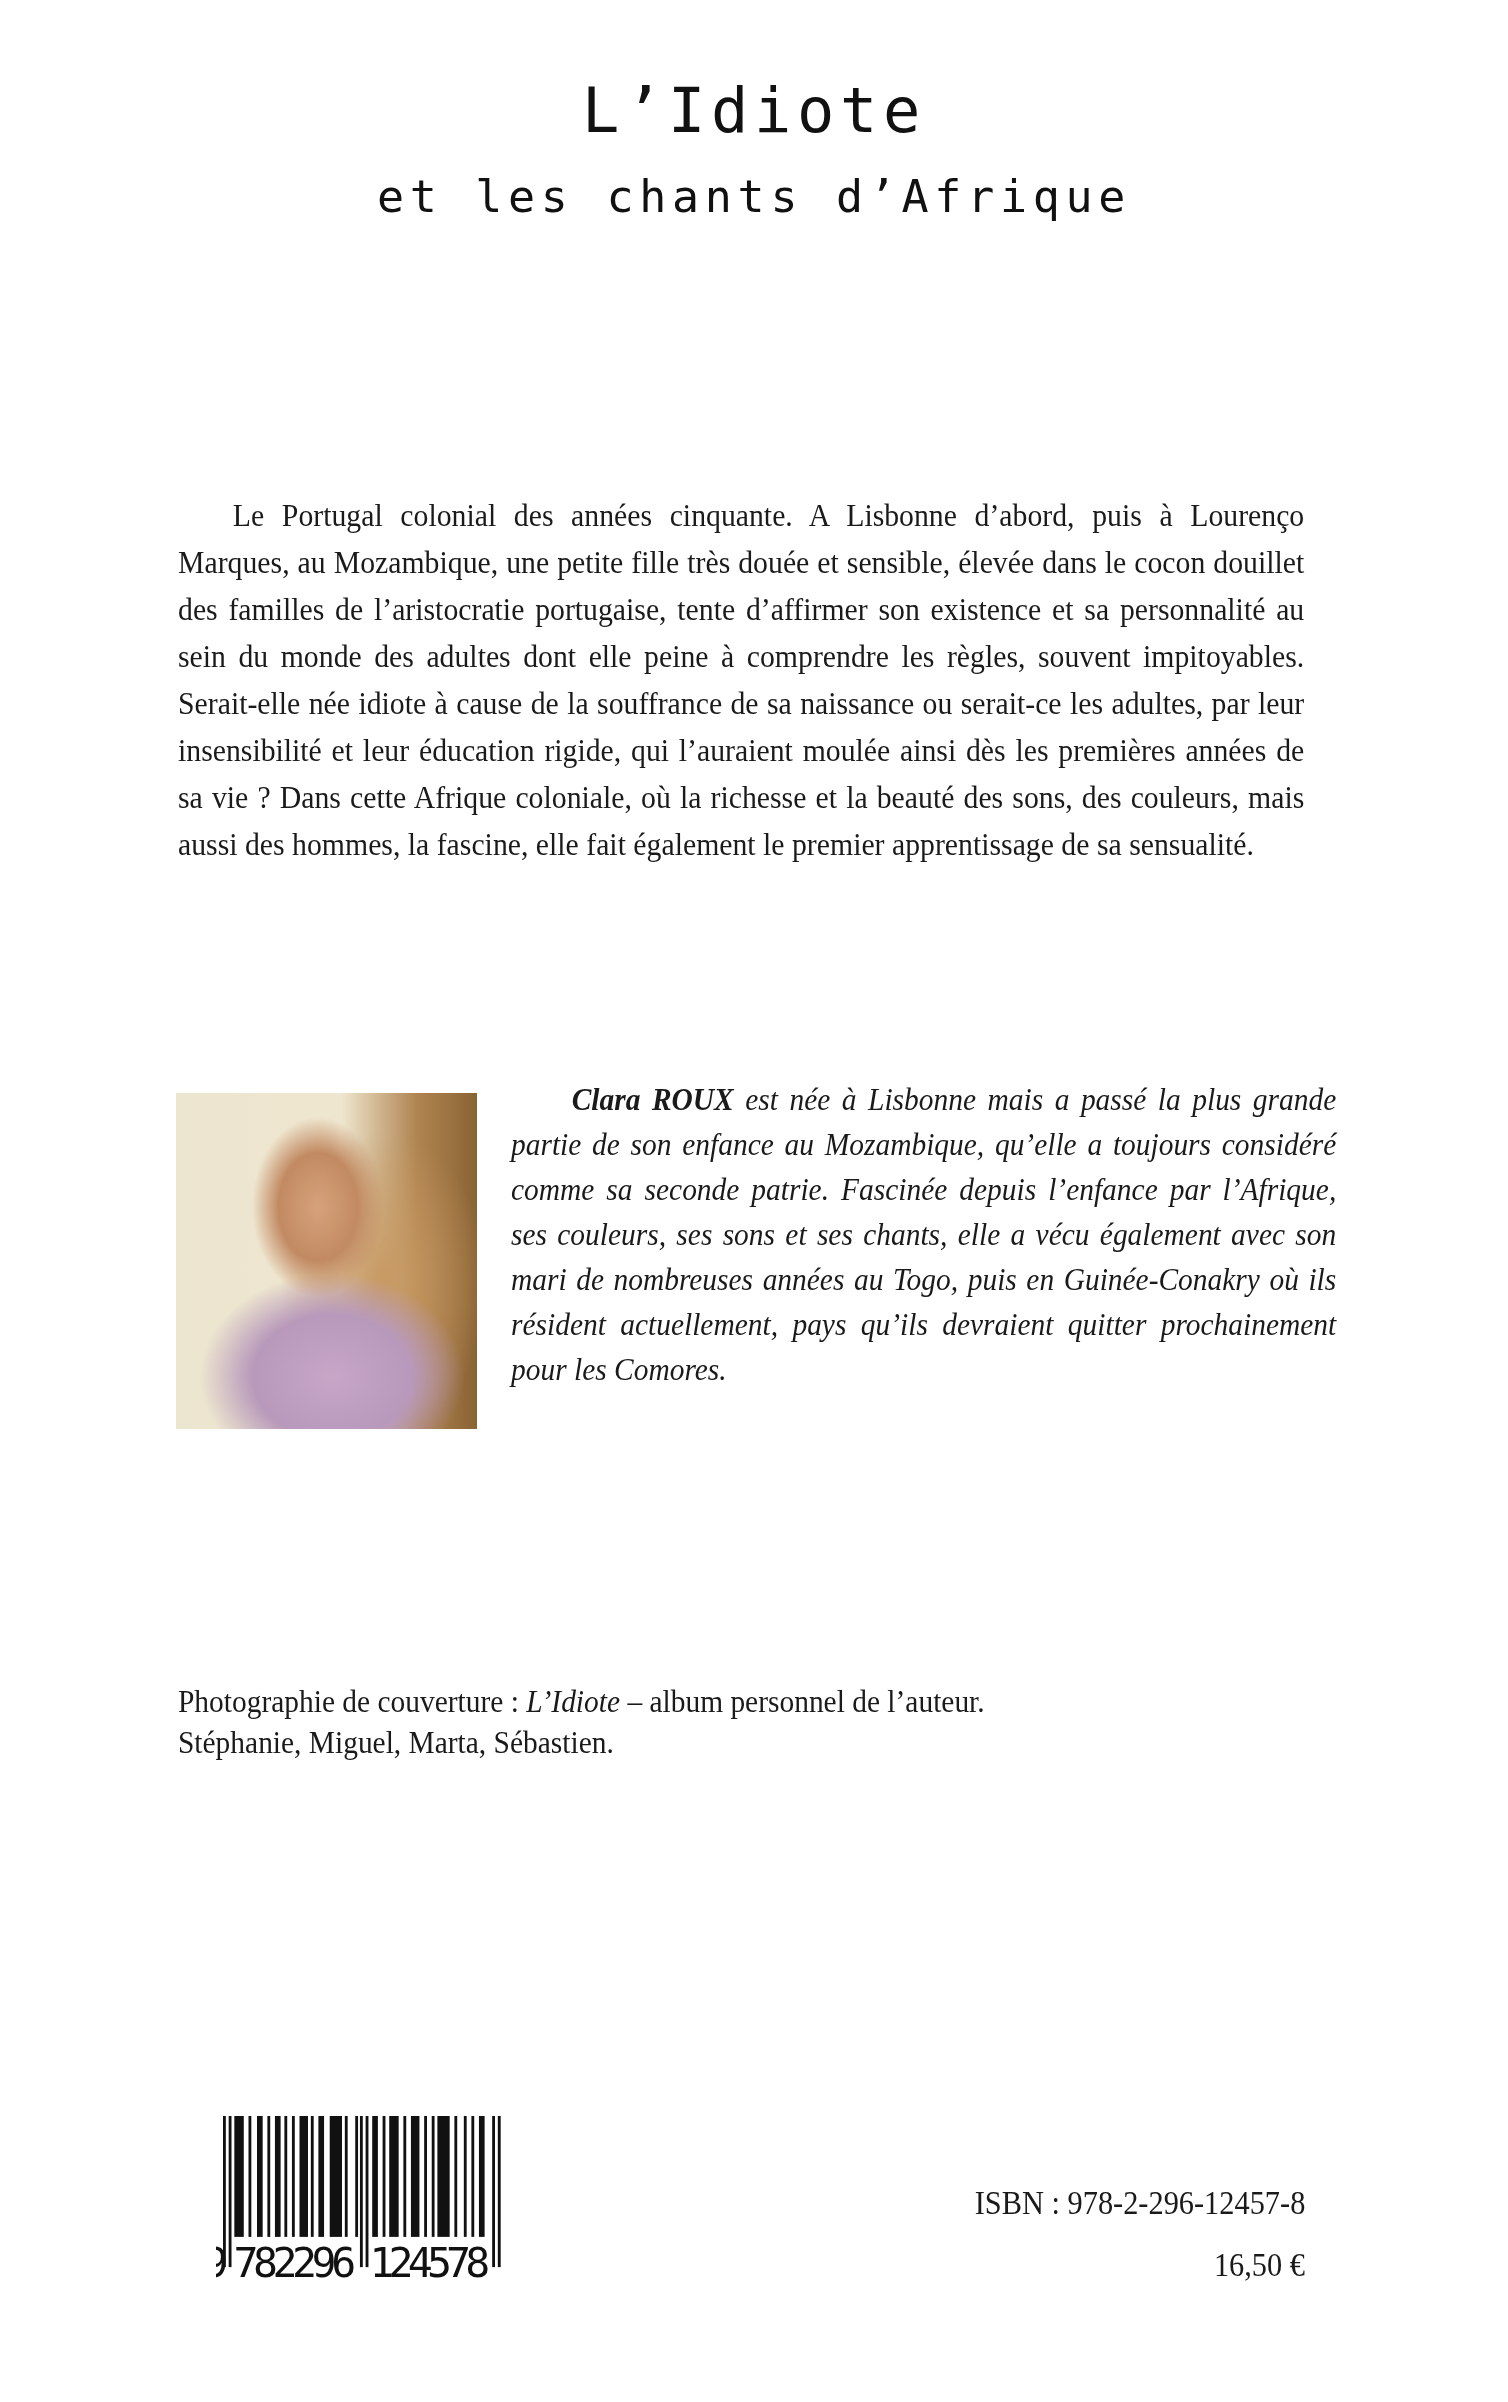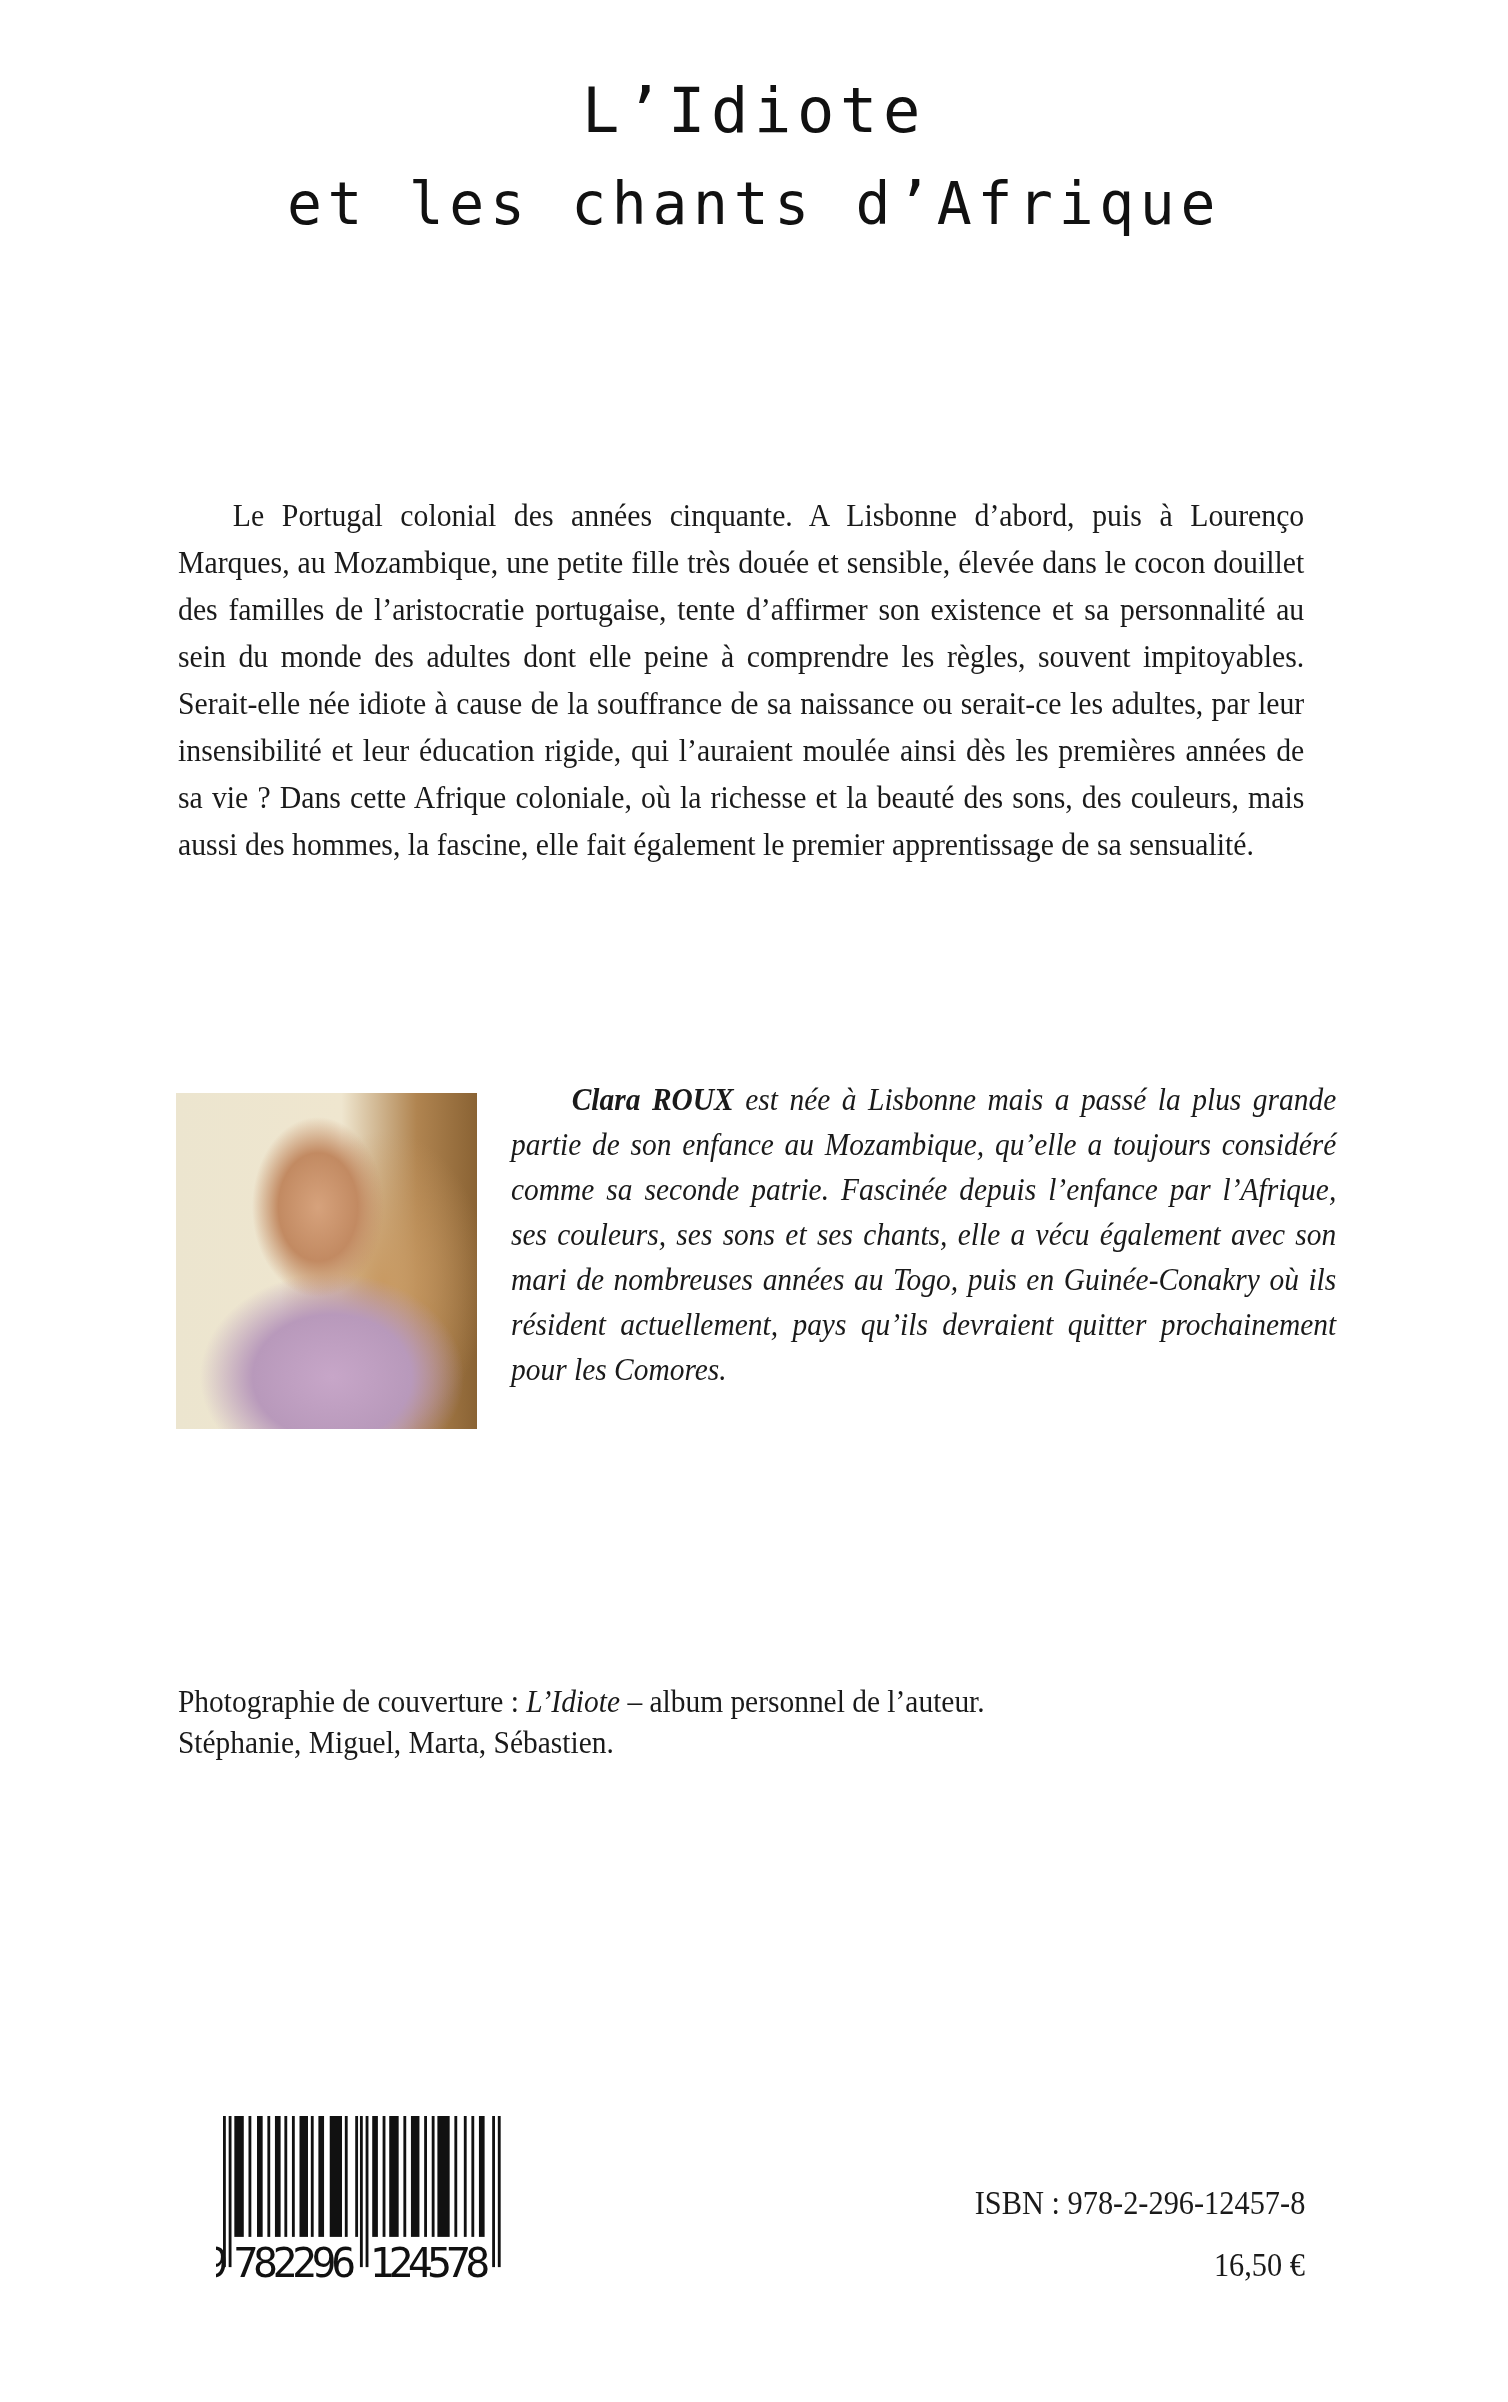--- a/index.html
+++ b/index.html
@@ -3,21 +3,21 @@
 <meta charset="utf-8">
 <style>
   html, body { margin: 0; padding: 0; background: #ffffff; }
   body { width: 1508px; height: 2403px; position: relative; overflow: hidden; color: #1a1a1a; }
   .title {
     position: absolute; left: 0; width: 1508px; top: 74px; text-align: center;
     font-family: "DejaVu Sans Mono", monospace; font-size: 62px; letter-spacing: 5.7px; color: #111;
   }
   .subtitle {
     position: absolute; left: 0; width: 1508px; top: 170px; text-align: center;
-    font-family: "DejaVu Sans Mono", monospace; font-size: 58px; letter-spacing: 5.7px; color: #111;
+    font-family: "DejaVu Sans Mono", monospace; font-size: 45px; letter-spacing: 5.7px; color: #111;
   }
   .blurb {
     position: absolute; left: 178px; width: 1126px; top: 492px;
     font-family: "Liberation Serif", serif; font-size: 32px; line-height: 47px;
     text-align: justify; margin: 0; transform: scaleX(0.93); transform-origin: left top;
     width: 1211px;
   }
   .blurb .indent { display: inline-block; width: 59px; }
   .photo {
     position: absolute; left: 176px; top: 1093px; width: 301px; height: 336px;

